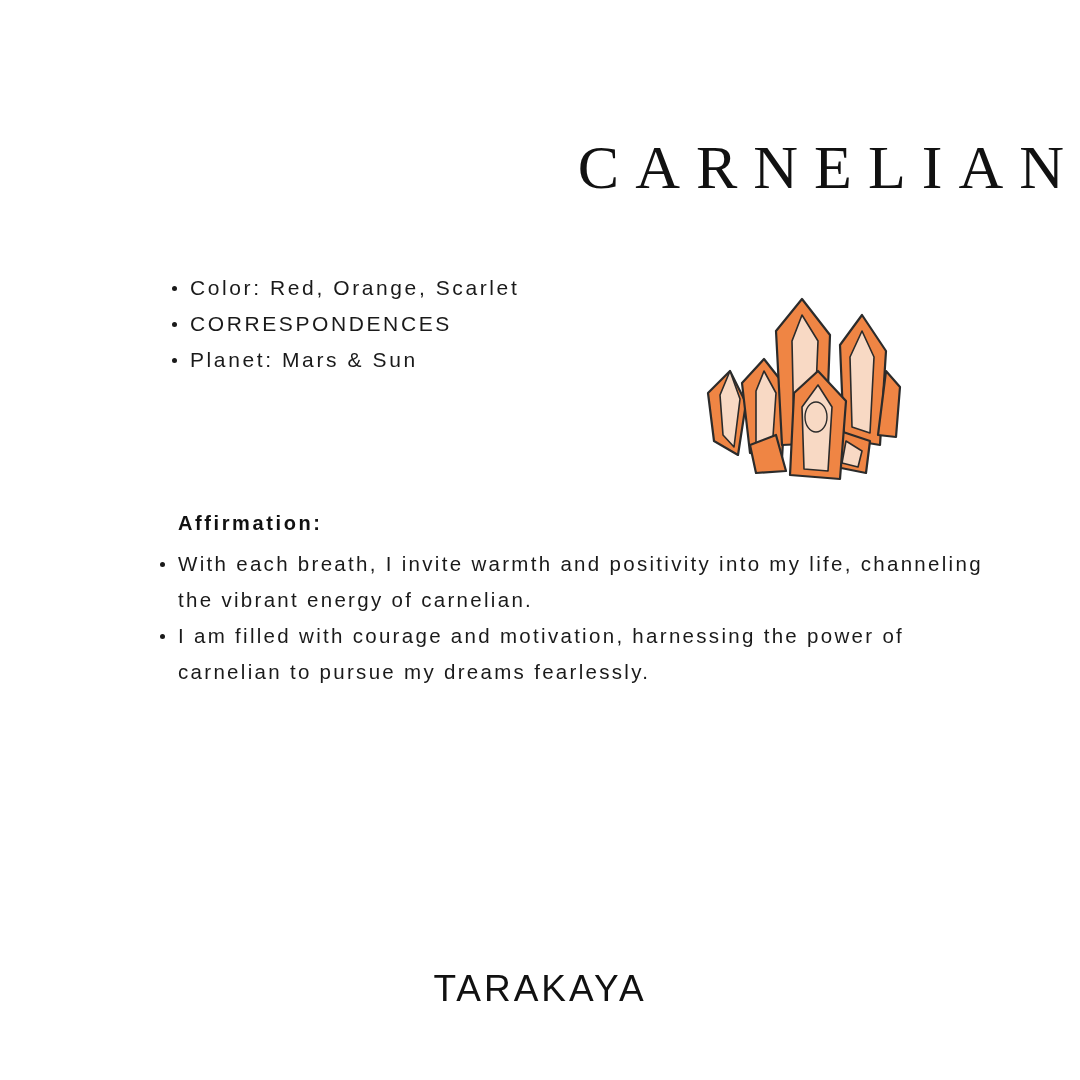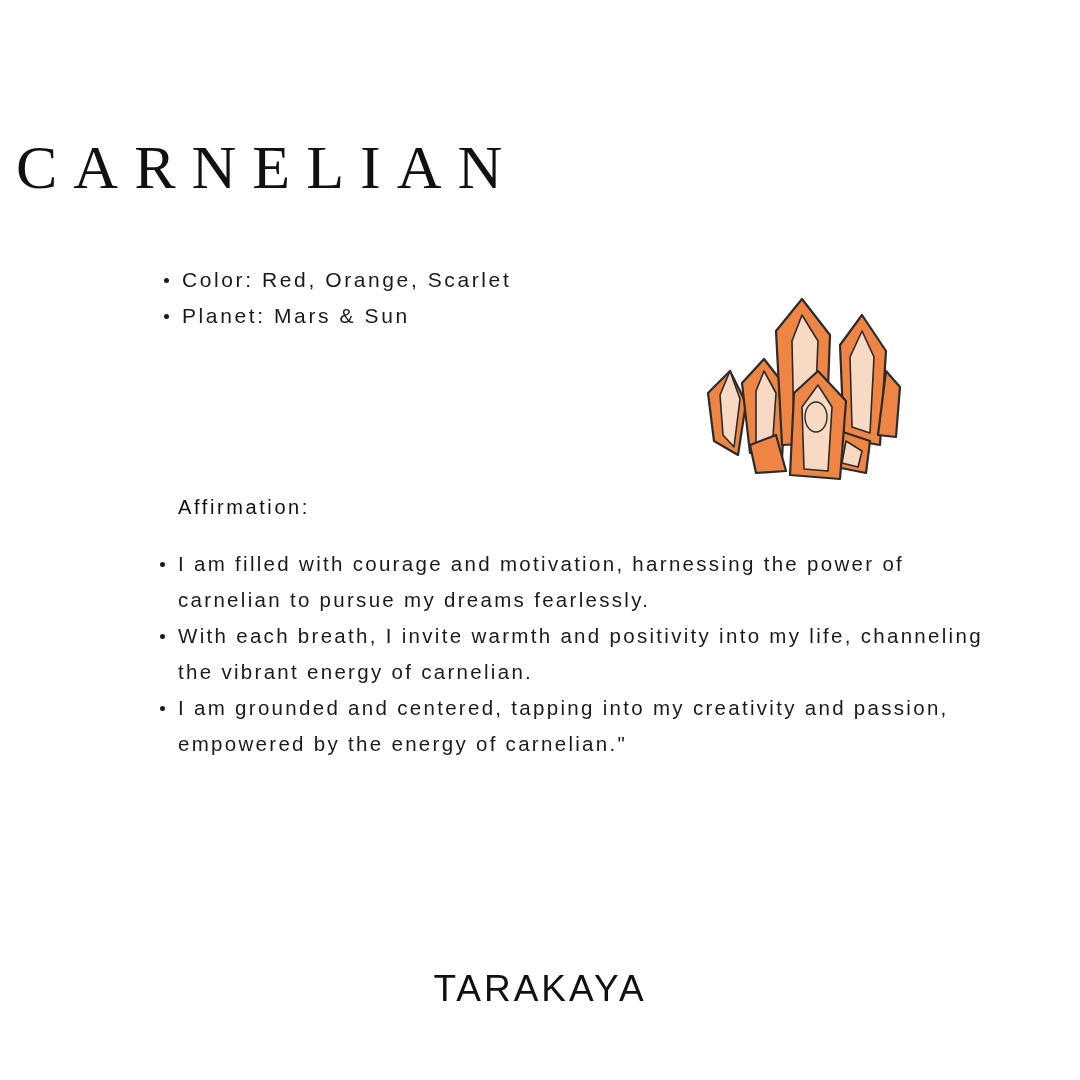--- a/index.html
+++ b/index.html
@@ -19,34 +19,34 @@
     position: relative;
     width: 1080px;
     height: 1080px;
     box-sizing: border-box;
   }
   .title {
     position: absolute;
     top: 132px;
     left: 0;
     width: 1080px;
-    text-align: left;
+    text-align: right;
     font-family: "Liberation Serif", serif;
     font-size: 62px;
     font-weight: 400;
     letter-spacing: 16px;
     color: #111111;
     text-indent: 16px;
   }
   .correspondence-list {
     position: absolute;
     top: 258px;
     left: 152px;
     width: 560px;
-    margin: 4px;
+    margin: 12px;
     padding: 0;
     list-style: none;
   }
   .correspondence-list li {
     position: relative;
     font-size: 21px;
     letter-spacing: 2.6px;
     line-height: 36px;
     color: #1a1a1a;
     padding-left: 26px;
@@ -64,24 +64,24 @@
   }
   .crystal {
     position: absolute;
     top: 275px;
     left: 690px;
     width: 230px;
     height: 225px;
   }
   .affirmation-heading {
     position: absolute;
-    top: 496px;
+    top: 512px;
     left: 178px;
     font-size: 20px;
-    font-weight: normal;
+    font-weight: bold;
     letter-spacing: 2.6px;
     color: #111111;
   }
   .affirmation-list {
     position: absolute;
     top: 546px;
     left: 152px;
     width: 860px;
     margin: 0;
     padding: 0;
@@ -120,20 +120,21 @@
 </style>
 </head>
 <body>
 
 <div class="page">
 
   <div class="title">CARNELIAN</div>
 
   <ul class="correspondence-list">
     <li>Color: Red, Orange, Scarlet</li>
+    <li>CORRESPONDENCES</li>
     <li>Planet: Mars &amp; Sun</li>
   </ul>
 
   <div class="crystal">
     <svg viewBox="0 0 230 225" width="230" height="225" xmlns="http://www.w3.org/2000/svg">
       <g stroke="#2b2b2b" stroke-width="2.2" stroke-linejoin="round">
 
         <polygon points="18,118 40,96 56,128 48,180 24,166" fill="#ef8544"></polygon>
         <polygon points="40,96 50,124 44,172 33,160 30,120" fill="#f8d9c4" stroke-width="1.6"></polygon>
 
@@ -155,20 +156,19 @@
         <polygon points="104,118 128,96 156,126 150,204 100,200" fill="#ef8544"></polygon>
         <polygon points="128,110 142,132 138,196 114,194 112,132" fill="#f8d9c4" stroke-width="1.6"></polygon>
         <ellipse cx="126" cy="142" rx="11" ry="15" fill="#f8d9c4" stroke-width="1.4"></ellipse>
       </g>
     </svg>
   </div>
 
   <div class="affirmation-heading">Affirmation:</div>
 
   <ul class="affirmation-list">
+    <li>With each breath, I invite warmth and positivity into my life, channeling the vibrant energy of carnelian.</li>
     <li>I am filled with courage and motivation, harnessing the power of carnelian to pursue my dreams fearlessly.</li>
-    <li>With each breath, I invite warmth and positivity into my life, channeling the vibrant energy of carnelian.</li>
-    <li>I am grounded and centered, tapping into my creativity and passion, empowered by the energy of carnelian."</li>
   </ul>
 
   <div class="footer-brand">TARAKAYA</div>
 
 </div>
 
 </body></html>

